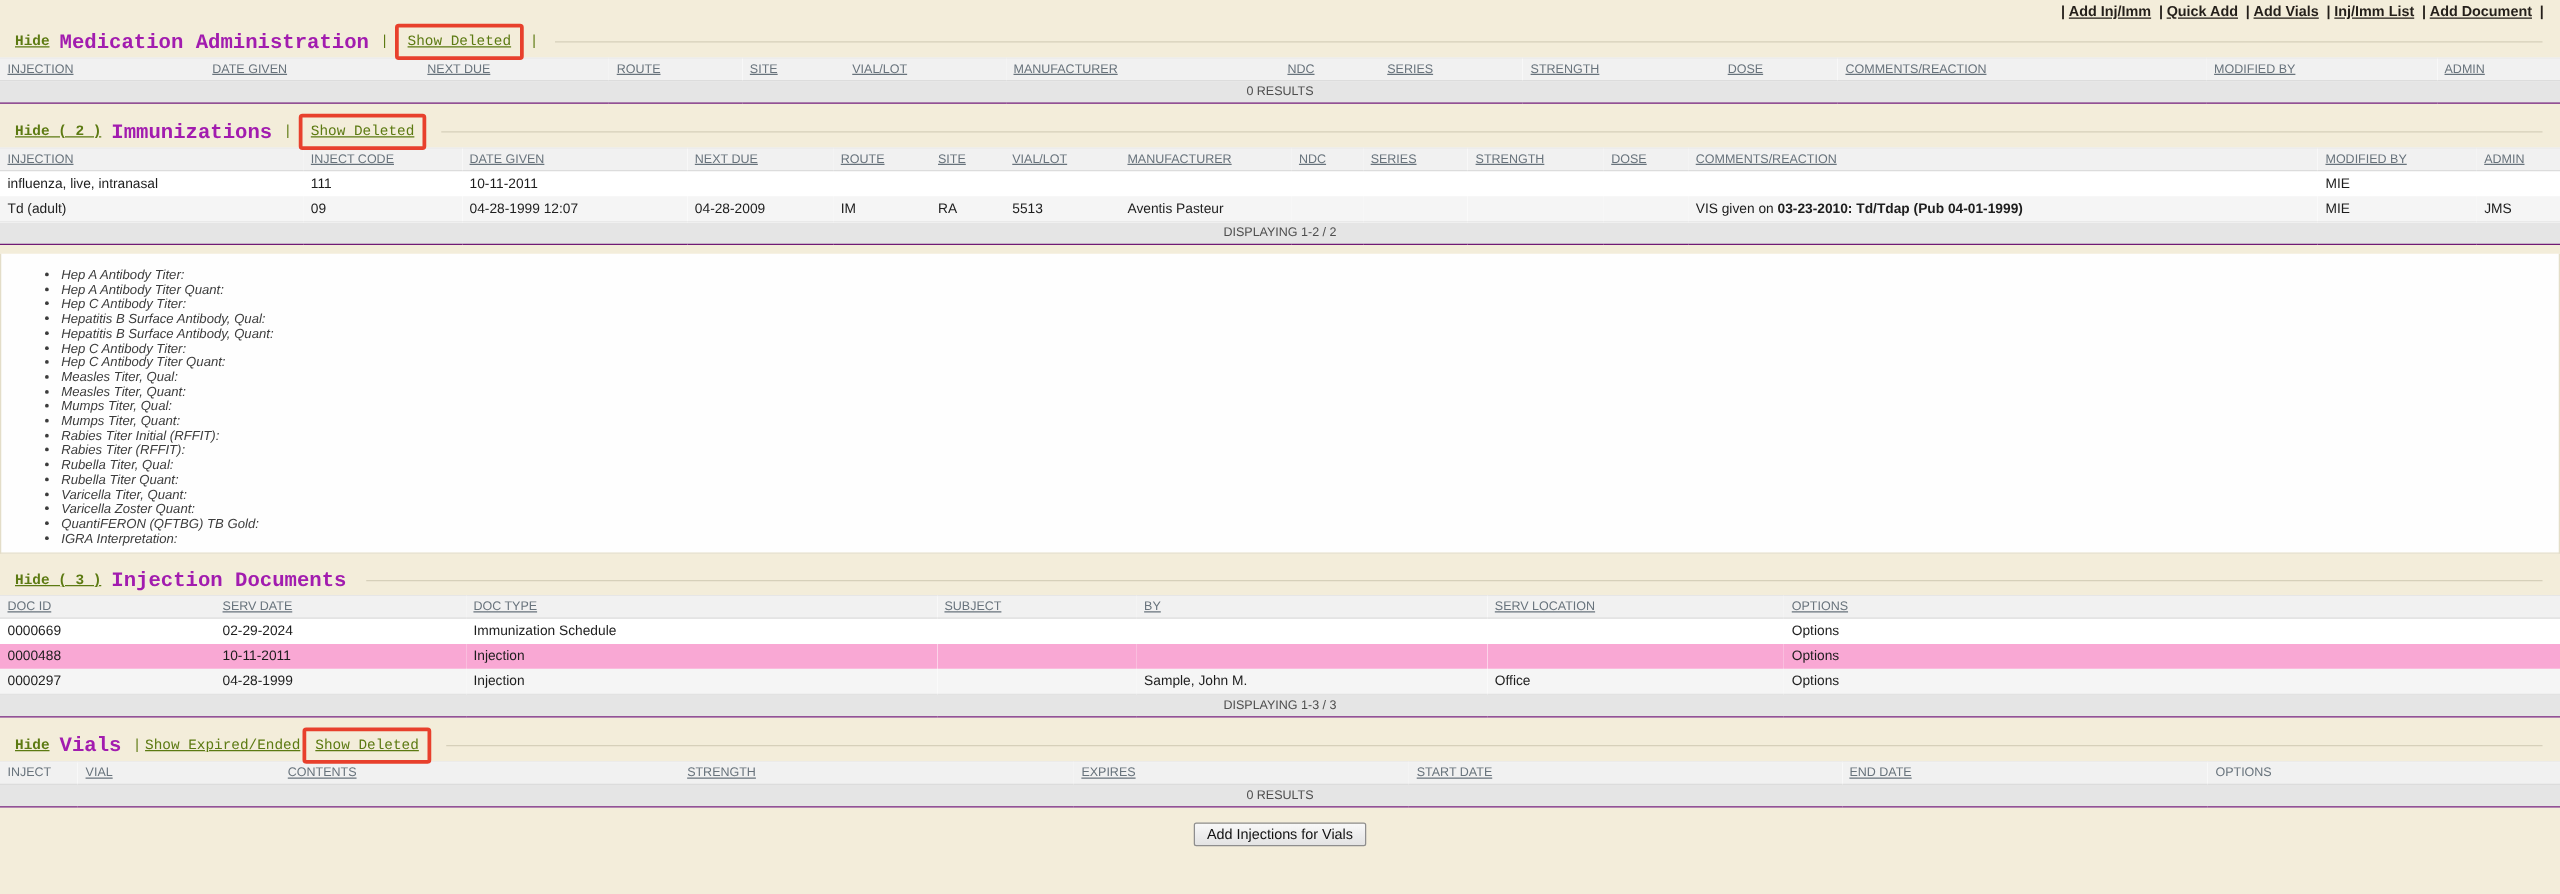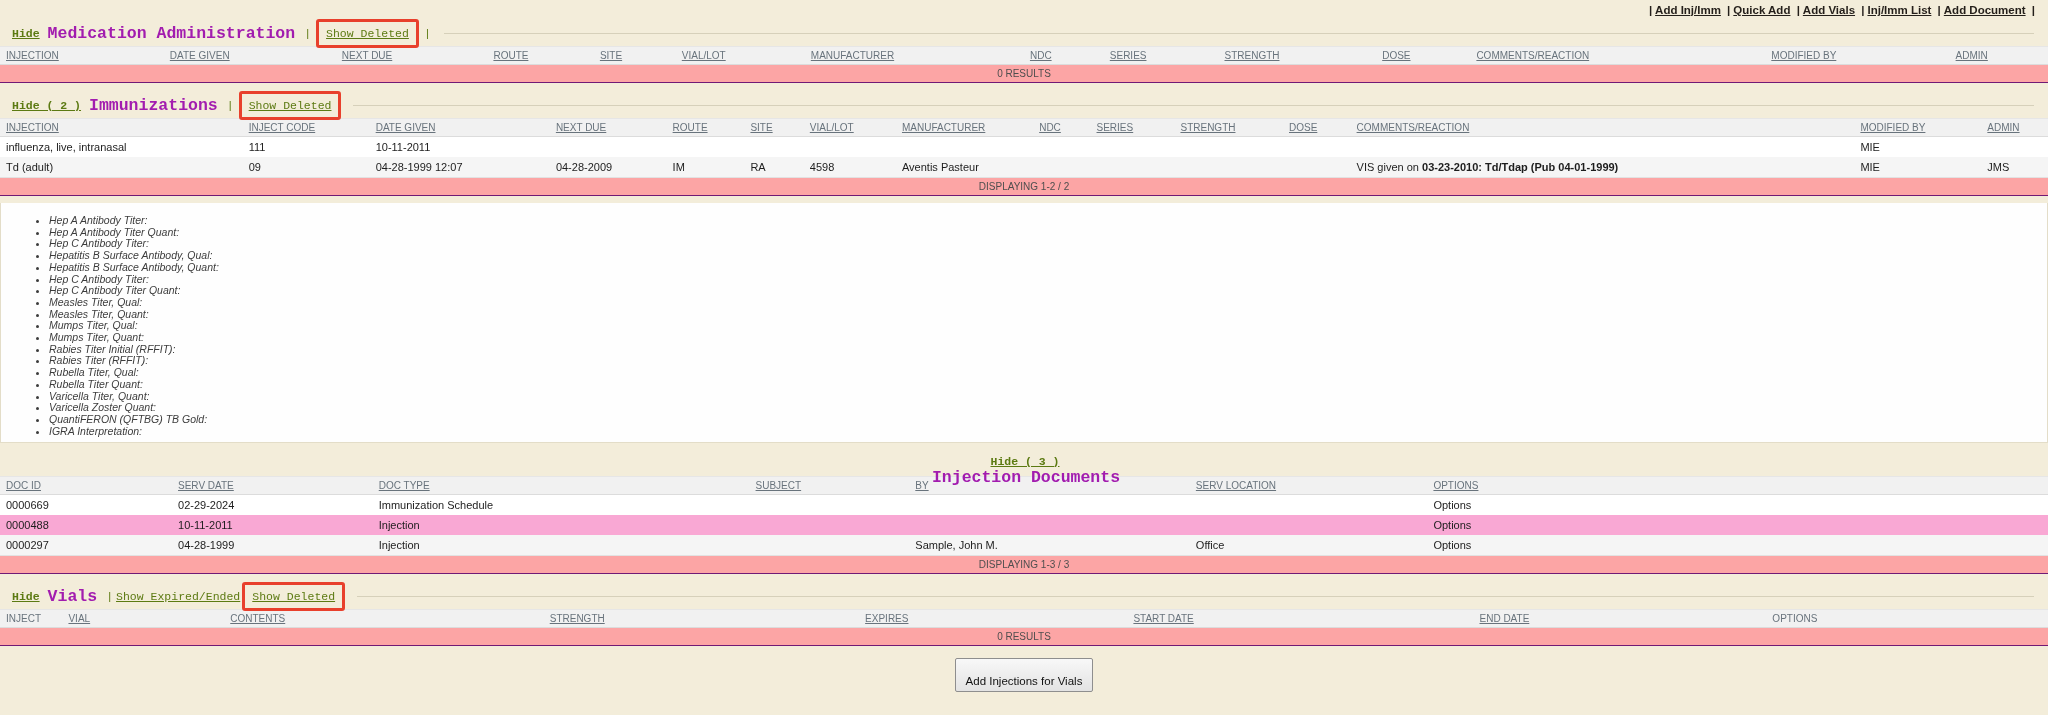--- a/index.html
+++ b/index.html
@@ -60,41 +60,41 @@
   table.grid th.no-underline { text-decoration: none; cursor: default; }
   table.grid td {
     padding: 4px 6px; font-size: 11px; color: #1d1d1d;
     white-space: nowrap; overflow: hidden; height: 20px;
   }
   tr.row-a td { background: #ffffff; }
   tr.row-b td { background: #f5f5f5; }
   tr.row-c td { background: #f9a8d4; }
   tr.meta-row td {
     text-align: center; color: #4e4e4e; font-size: 10px; height: 17px;
-    background: #fca5a5; border-top: 1px solid #e2e2e2; padding: 3px 6px;
+    background: #e5e5e5; border-top: 1px solid #e2e2e2; padding: 3px 6px;
   }
   td.tall { padding: 9px 6px; height: 31px; }
   .b { font-weight: bold; }
   .options-link { color: #1d1d1d; cursor: pointer; }
 
   
   .titer-box {
     background: #fefefe; border: 1px solid #e3ddc8; border-top: none;
     padding: 8px 0 10px 0; height: 240px;
   }
   .titer-box ul { margin: 4px 0 0 30px; padding-left: 18px; font-style: italic; }
   .titer-box li {
     font-size: 10.5px; color: #3c3c3c; line-height: 11.7px;
   }
 
   
   .bottom-bar { text-align: center; padding: 5px 0; }
   .add-btn {
     font-family: "Liberation Sans", sans-serif; font-size: 11.5px; color: #111;
-    padding: 16px 10px; height: 19px;
+    padding: 3px 10px; height: 19px;
     background: linear-gradient(#f8f8f8, #e3e3e3);
     border: 1px solid #8e8e8e; border-radius: 2px; cursor: pointer;
   }
 </style>
 </head>
 <body>
 
 <div class="topbar">
   <span class="sep">|</span><a>Add Inj/Imm</a>
   <span class="sep">|</span><a>Quick Add</a>
@@ -223,21 +223,21 @@
         <td>MIE</td>
         <td></td>
       </tr>
       <tr class="row-b">
         <td>Td (adult)</td>
         <td>09</td>
         <td>04-28-1999 12:07</td>
         <td>04-28-2009</td>
         <td>IM</td>
         <td>RA</td>
-        <td>4598</td>
+        <td>5513</td>
         <td>Aventis Pasteur</td>
         <td></td>
         <td></td>
         <td></td>
         <td></td>
         <td><span>VIS given on </span><span class="b">03-23-2010</span><span class="b">: </span><span class="b">Td/Tdap (Pub 04-01-1999)</span></td>
         <td>MIE</td>
         <td>JMS</td>
       </tr>
       <tr class="meta-row">
@@ -267,21 +267,21 @@
       <li>Rubella Titer Quant:</li>
       <li>Varicella Titer, Quant:</li>
       <li>Varicella Zoster Quant:</li>
       <li>QuantiFERON (QFTBG) TB Gold:</li>
       <li>IGRA Interpretation:</li>
     </ul>
   </div>
 </div>
 
 <div class="section">
-  <div class="section-head" style="height:26px;flex-direction:column;">
+  <div class="section-head" style="height:26px;">
     <a class="hide-link">Hide ( 3 )</a>
     <span class="section-title">Injection Documents</span>
     <span class="head-rule"></span>
   </div>
   <table class="grid">
     <colgroup>
       <col style="width:8.4%">
         <col style="width:9.8%">
         <col style="width:18.4%">
         <col style="width:7.8%">

